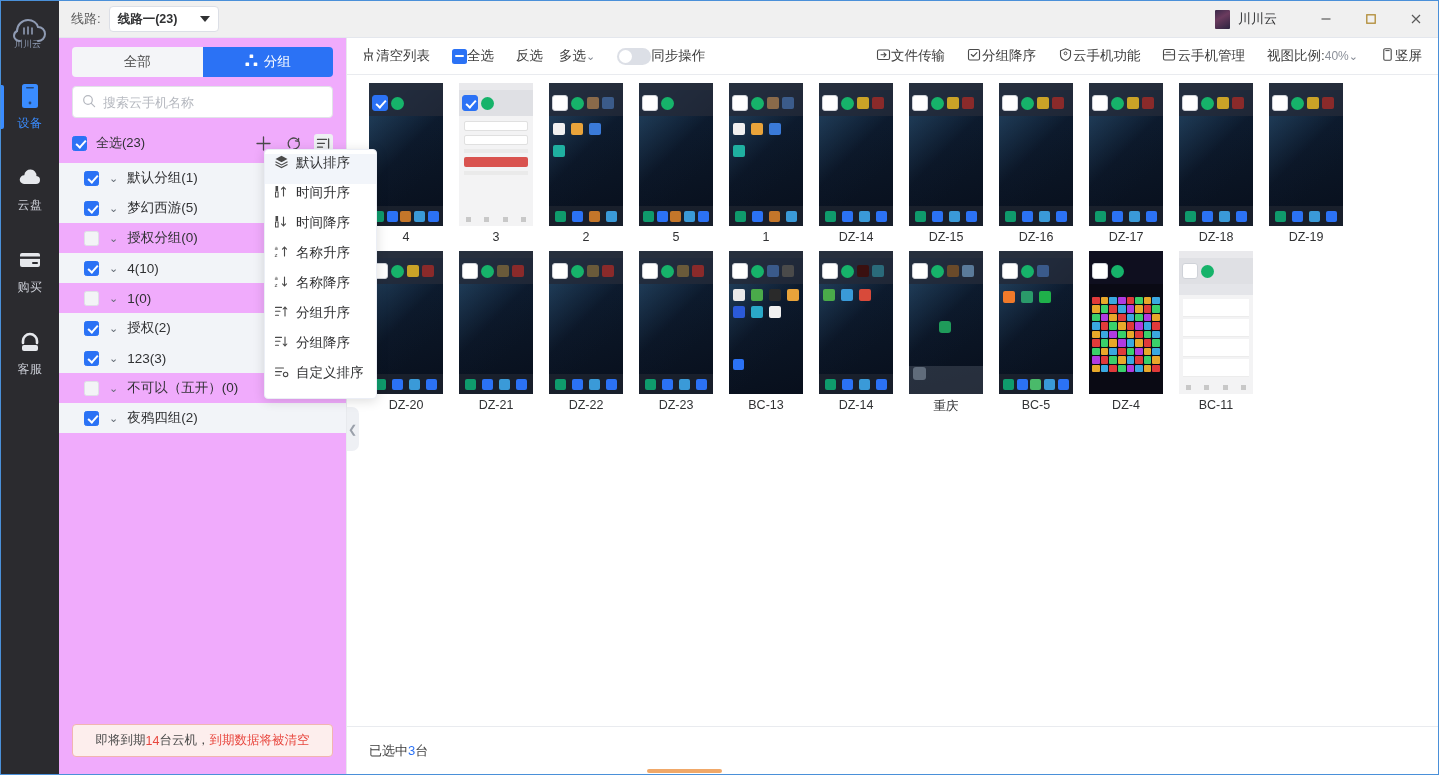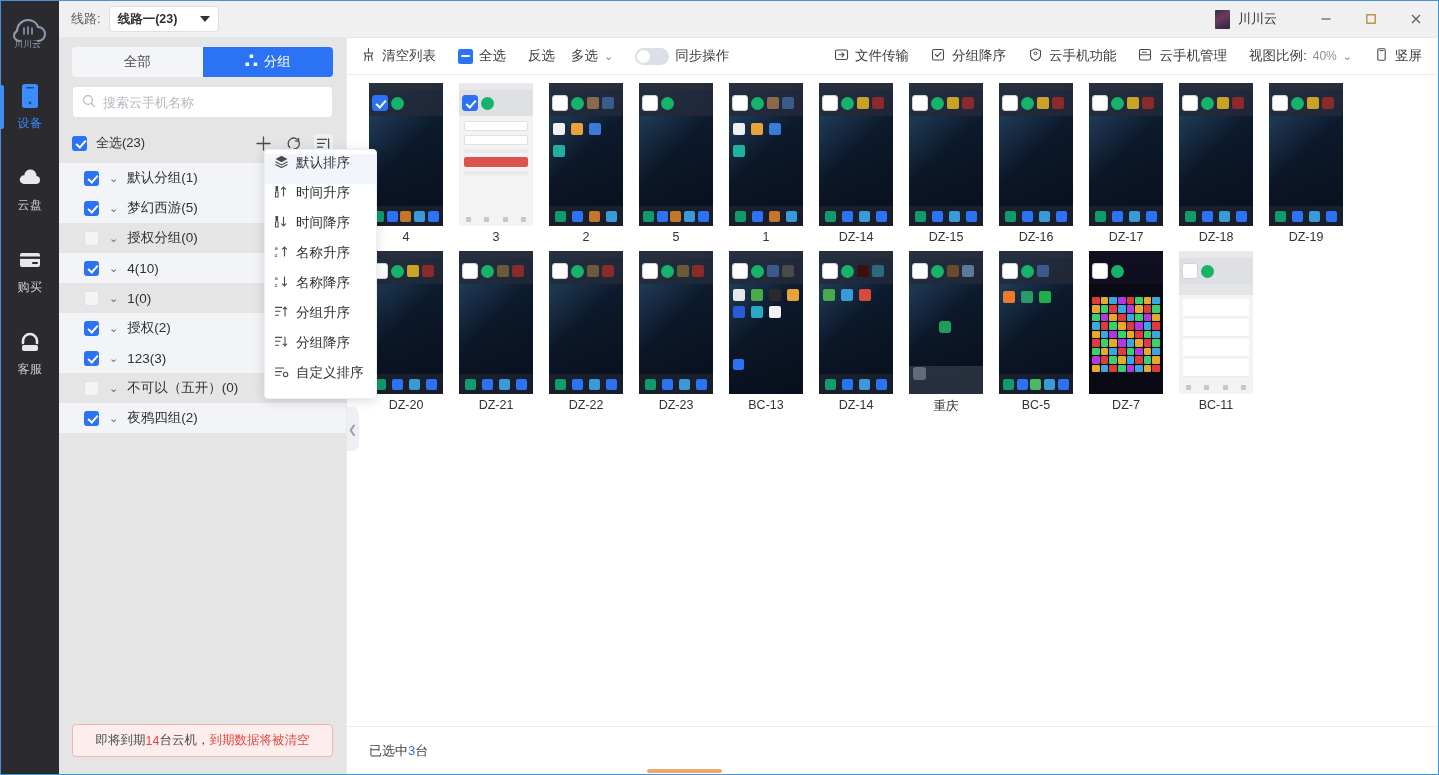--- a/index.html
+++ b/index.html
@@ -85,21 +85,21 @@
     width: 45px; height: 37px; display: flex; align-items: center; justify-content: center;
     cursor: pointer; color: #5a5a5a;
   }
 
   
   .body-row { flex: 1; display: flex; min-height: 0; }
 
   
   .group-panel {
     width: 288px; flex: 0 0 288px;
-    background: #e5e5e5;
+    background: #f0abfc;
     border-right: 1px solid #e8eaee;
     display: flex; flex-direction: column;
     position: relative;
   }
   .seg {
     margin: 9px 13px 0 13px;
     height: 30px; display: flex; border-radius: 4px; overflow: hidden;
   }
   .seg-btn {
     flex: 1; display: flex; align-items: center; justify-content: center; gap: 6px;
@@ -163,21 +163,21 @@
 
   
   .content { flex: 1; display: flex; flex-direction: column; min-width: 0; background: #fff; position: relative; }
   .toolbar {
     height: 37px; flex: 0 0 37px;
     border-bottom: 1px solid #e9ebef;
     display: flex; align-items: center;
     padding: 0 16px 0 14px; gap: 0;
   }
   .tb-item {
-    display: flex; align-items: center; gap: 6px;
+    display: flex; align-items: center; 
     font-size: 13.5px; color: #3d3d3d; cursor: pointer;
     margin-right: 22px; white-space: nowrap;
   }
   .tb-item.plain { margin-right: 16px; }
   .tb-spacer { flex: 1; }
   .cb-indet {
     width: 15px; height: 15px; border-radius: 2.5px;
     background: #2b72f5; position: relative; flex: 0 0 15px;
   }
   .cb-indet::after {
@@ -1063,21 +1063,21 @@
                   <span class="tile" style="background:#e8a82a"></span>
                     <span class="tile" style="background:#3aa8e0"></span>
                     <span class="tile" style="background:#e03a3a"></span>
                     <span class="tile" style="background:#3ad06a"></span>
                     <span class="tile" style="background:#b03ae0"></span>
                     <span class="tile" style="background:#3aa8e0"></span>
                     <span class="tile" style="background:#e8a82a"></span>
                     <span class="tile" style="background:#e03a3a"></span>
                 </div>
               </div>
-              <div class="dev-name">DZ-7</div>
+              <div class="dev-name">DZ-4</div>
             </div>
 
             <div class="dev">
               <div class="dev-thumb light">
                 <div class="dev-statusbar lt"></div>
                 <div class="dev-topicons lt">
                   <span class="dev-check"></span>
                   <span class="dot-green"></span>
                 </div>
                 <div style="position:absolute;top:33px;left:0;right:0;height:11px;background:#e4e5e9"></div>

